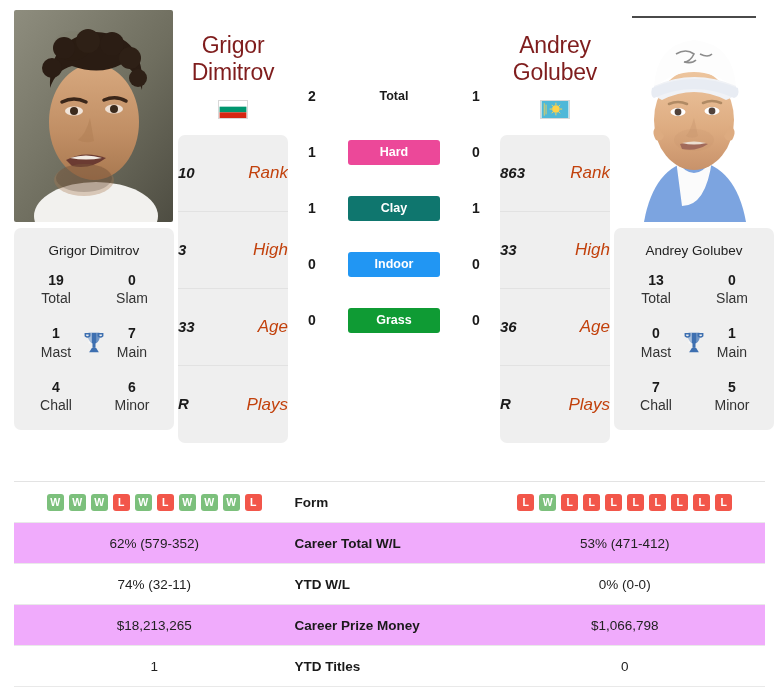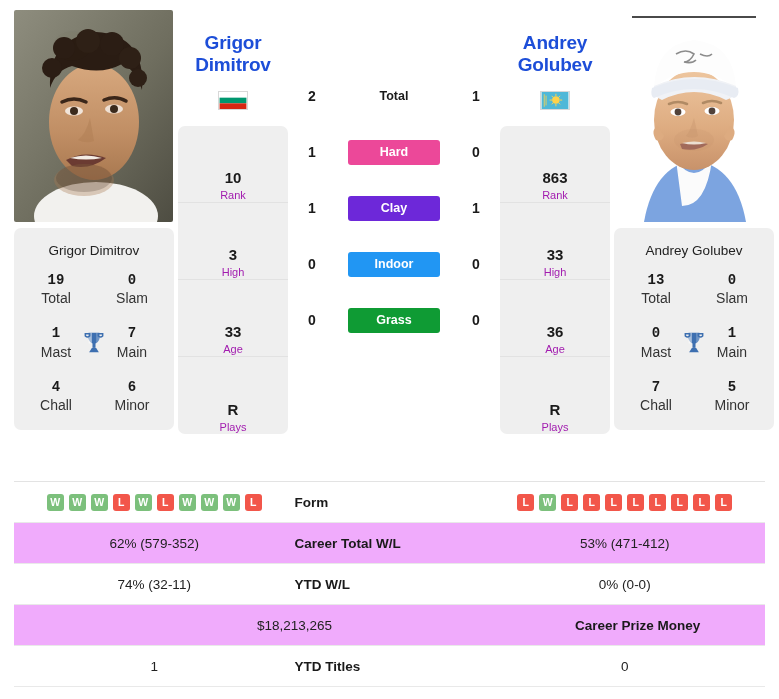--- a/index.html
+++ b/index.html
@@ -25,47 +25,47 @@
   .col-info  { width: 118px; flex: 0 0 118px; padding: 0 4px; }
   .col-mid   { flex: 1 1 auto; }
 
   
   .photo-wrap { width: 159px; height: 212px; overflow: hidden; border-radius: 2px; }
   .photo { width: 159px; height: 212px; display: block; }
 
   
   .pname {
     text-align: center;
-    font-size: 19px;
-    font-weight: bold;
+    font-size: 23px;
+    font-weight: normal;
     line-height: 1.18;
-    color: #1d4ed8;
+    color: #7f1d1d;
     padding-top: 22px;
     letter-spacing: -0.2px;
   }
   .flag-row { display: flex; justify-content: center; margin-top: 14px; margin-bottom: 16px; }
   .flag { width: 30px; height: 19px; border: 1px solid #d8d8d8; display: block; }
 
   
   .infocard {
     background: #efefef;
     border-radius: 7px;
     overflow: hidden;
   }
   .infocell {
     height: 77px;
     display: flex;
-    flex-direction: column;
     align-items: center;
-    justify-content: flex-end;
+    justify-content: space-between;
     border-bottom: 1px solid #e2e2e2;
+    font-style: italic;
   }
   .infocell:last-child { border-bottom: none; }
   .infocell .v { font-size: 15px; font-weight: bold; color: #1a1a1a; line-height: 1.25; }
-  .infocell .k { font-size: 11px; color: #a21caf; line-height: 1.3; }
+  .infocell .k { font-size: 17px; color: #c2410c; line-height: 1.3; }
 
   
   .surfaces { padding-top: 58px; }
   .srow {
     display: flex;
     align-items: center;
     justify-content: center;
     height: 56px;
   }
   .srow .sc {
@@ -108,21 +108,21 @@
   }
   .tc-grid { position: relative; }
   .tc-row {
     display: flex;
     justify-content: space-between;
     padding: 0 14px;
     margin-bottom: 17px;
   }
   .tc-row:last-child { margin-bottom: 4px; }
   .tc-item { width: 56px; text-align: center; }
-  .tc-item .v { font-size: 14px; font-weight: bold; color: #1a1a1a; line-height: 1.3; font-family: Liberation Mono, monospace; }
+  .tc-item .v { font-size: 14px; font-weight: bold; color: #1a1a1a; line-height: 1.3; }
   .tc-item .k { font-size: 14px; color: #333; line-height: 1.3; }
   .trophy-row { position: relative; }
   .trophy {
     position: absolute;
     left: 50%;
     top: 50%;
     transform: translate(-50%, -52%);
     width: 26px; height: 26px;
   }
 
@@ -303,21 +303,21 @@
           <div class="badge">Total</div>
           <div class="sc">1</div>
         </div>
         <div class="srow">
           <div class="sc">1</div>
           <div class="badge" style="background:#ec4899">Hard</div>
           <div class="sc">0</div>
         </div>
         <div class="srow">
           <div class="sc">1</div>
-          <div class="badge" style="background:#6d28d9">Clay</div>
+          <div class="badge" style="background:#0f766e">Clay</div>
           <div class="sc">1</div>
         </div>
         <div class="srow">
           <div class="sc">0</div>
           <div class="badge" style="background:#2196f3">Indoor</div>
           <div class="sc">0</div>
         </div>
         <div class="srow">
           <div class="sc">0</div>
           <div class="badge" style="background:#0f9b34">Grass</div>
@@ -496,20 +496,21 @@
 
     <div class="strow">
       <div class="st-left">74% (32-11)</div>
       <div class="st-mid">YTD W/L</div>
       <div class="st-right">0% (0-0)</div>
     </div>
 
     <div class="strow alt">
       <div class="st-left">$18,213,265</div>
       <div class="st-mid">Career Prize Money</div>
+      <div class="st-right">$1,066,798</div>
     </div>
 
     <div class="strow">
       <div class="st-left">1</div>
       <div class="st-mid">YTD Titles</div>
       <div class="st-right">0</div>
     </div>
 
   </div>
 </div>

